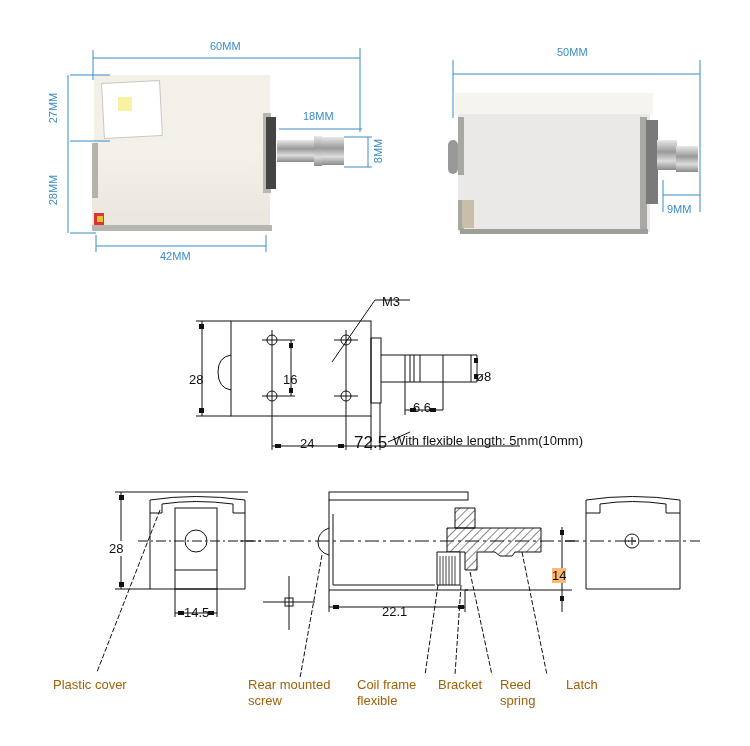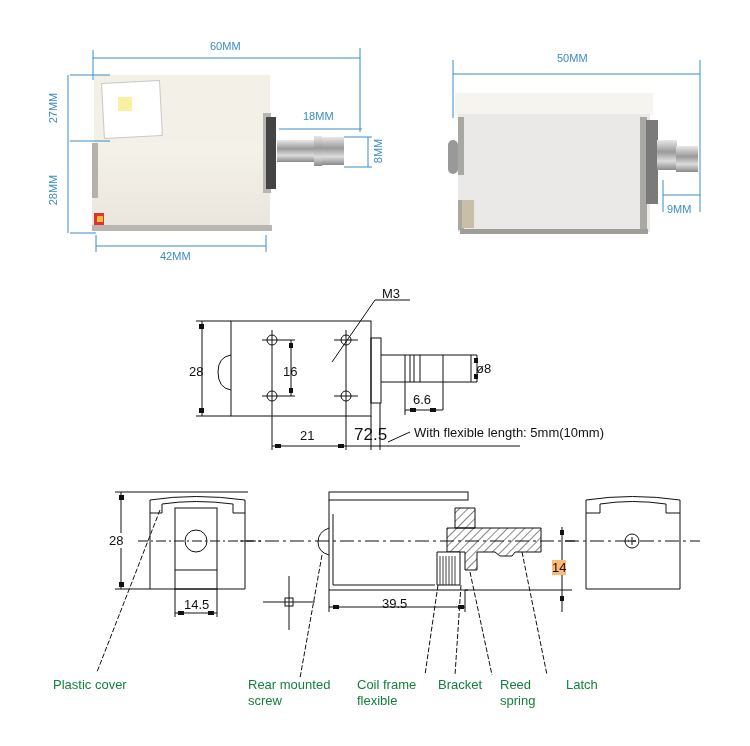--- a/index.html
+++ b/index.html
@@ -1,20 +1,20 @@
 <!DOCTYPE html>
 <html><head>
 <meta charset="utf-8">
 <style>
   html,body{margin:0;padding:0;background:#fff;}
   body{width:750px;height:746px;position:relative;overflow:hidden;font-family:"Liberation Sans",sans-serif;}
   .blue-dim{color:#3a8cc8;font-size:11px;position:absolute;white-space:nowrap;}
   .vtext{transform:rotate(-90deg);transform-origin:center center;}
-  .dtxt{position:absolute;font-size:13px;color:#111;white-space:nowrap;}
-  .lbl{position:absolute;font-size:13px;color:#15803d;line-height:16px;white-space:nowrap;}
+  .dtxt{position:absolute;font-size:13px;color:#111;white-space:nowrap;margin-top:8px;}
+  .lbl{position:absolute;font-size:13px;color:#a16207;line-height:16px;white-space:nowrap;}
   svg{position:absolute;left:0;top:0;}
 </style>
 </head>
 <body>
 
 <div>
   <svg width="750" height="746">
     <defs>
       <linearGradient id="metal" x1="0" y1="0" x2="0" y2="1">
         <stop offset="0" stop-color="#e8e8e8"></stop>
@@ -86,21 +86,21 @@
     <rect x="676" y="146" width="22" height="26" fill="url(#metal)"></rect>
     <rect x="462" y="200" width="12" height="28" fill="#c9bfa8"></rect>
     <g stroke="#3a8cc8" stroke-width="1" fill="none">
       <line x1="453" y1="74" x2="700" y2="74"></line>
       <line x1="453" y1="60" x2="453" y2="118"></line>
       <line x1="700" y1="60" x2="700" y2="212"></line>
       <line x1="663" y1="195" x2="700" y2="195"></line>
       <line x1="663" y1="180" x2="663" y2="212"></line>
     </g>
   </svg>
-  <span class="blue-dim" style="left:557px;top:52px;">50MM</span>
+  <span class="blue-dim" style="left:557px;top:46px;">50MM</span>
   <span class="blue-dim" style="left:667px;top:203px;">9MM</span>
 </div>
 
 <div>
   <svg width="750" height="746">
     <g stroke="#111" stroke-width="1" fill="none">
 
       <rect x="231" y="321" width="140" height="95"></rect>
 
       <path d="M231 355 Q218 357 218 372 Q218 388 231 390"></path>
@@ -157,25 +157,25 @@
         <rect x="338" y="444" width="6" height="4"></rect>
       <rect x="474" y="358" width="4" height="5"></rect>
         <rect x="474" y="374" width="4" height="5"></rect>
       <rect x="410" y="408" width="6" height="4"></rect>
         <rect x="430" y="408" width="6" height="4"></rect>
     </g>
   </svg>
   <span class="dtxt" style="left:382px;top:286px;">M3</span>
   <span class="dtxt" style="left:189px;top:364px;">28</span>
   <span class="dtxt" style="left:283px;top:364px;text-align:center;">16</span>
-  <span class="dtxt" style="left:300px;top:428px;">21</span>
+  <span class="dtxt" style="left:300px;top:428px;">24</span>
   <span class="dtxt" style="left:354px;top:425px;font-size:17px;">72.5</span>
   <span class="dtxt" style="left:413px;top:392px;">6.6</span>
   <span class="dtxt" style="left:476px;top:361px;">ø8</span>
-  <span class="dtxt" style="left:414px;top:425px;">With flexible length: 5mm(10mm)</span>
+  <span class="dtxt" style="left:393px;top:425px;">With flexible length: 5mm(10mm)</span>
 </div>
 
 <div>
   <svg width="750" height="746">
     <defs>
       <pattern id="hatch" width="6" height="6" patternUnits="userSpaceOnUse" patternTransform="rotate(45)">
         <line x1="0" y1="0" x2="0" y2="6" stroke="#111" stroke-width="1"></line>
       </pattern>
     </defs>
     <g stroke="#111" stroke-width="1" fill="none">
@@ -242,21 +242,21 @@
       <rect x="178" y="611" width="6" height="4"></rect>
         <rect x="208" y="611" width="6" height="4"></rect>
       <rect x="333" y="605" width="6" height="4"></rect>
         <rect x="458" y="605" width="6" height="4"></rect>
       <rect x="560" y="530" width="4" height="5"></rect>
         <rect x="560" y="596" width="4" height="5"></rect>
     </g>
   </svg>
   <span class="dtxt" style="left:109px;top:533px;background:#fff;">28</span>
   <span class="dtxt" style="left:184px;top:597px;">14.5</span>
-  <span class="dtxt" style="left:382px;top:596px;">39.5</span>
+  <span class="dtxt" style="left:382px;top:596px;">22.1</span>
   <span class="dtxt" style="left:552px;top:560px;background:#fdba74;">14</span>
 </div>
 
 <div>
   <div class="lbl" style="left:53px;top:677px;">
     <span>Plastic cover</span>
   </div>
   <div class="lbl" style="left:248px;top:677px;">
     <div>Rear mounted</div>
     <div>screw</div>

